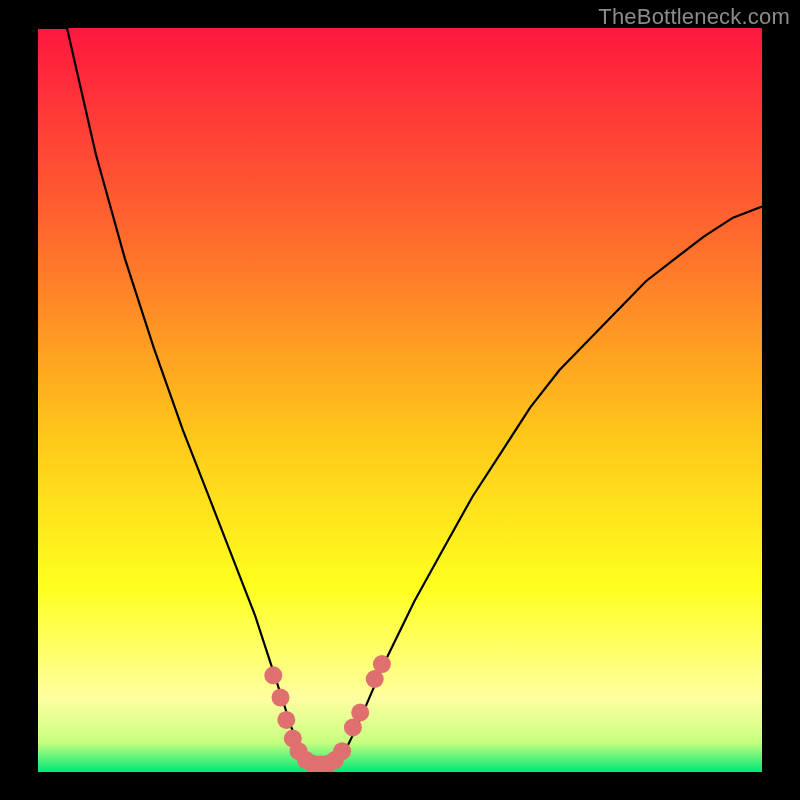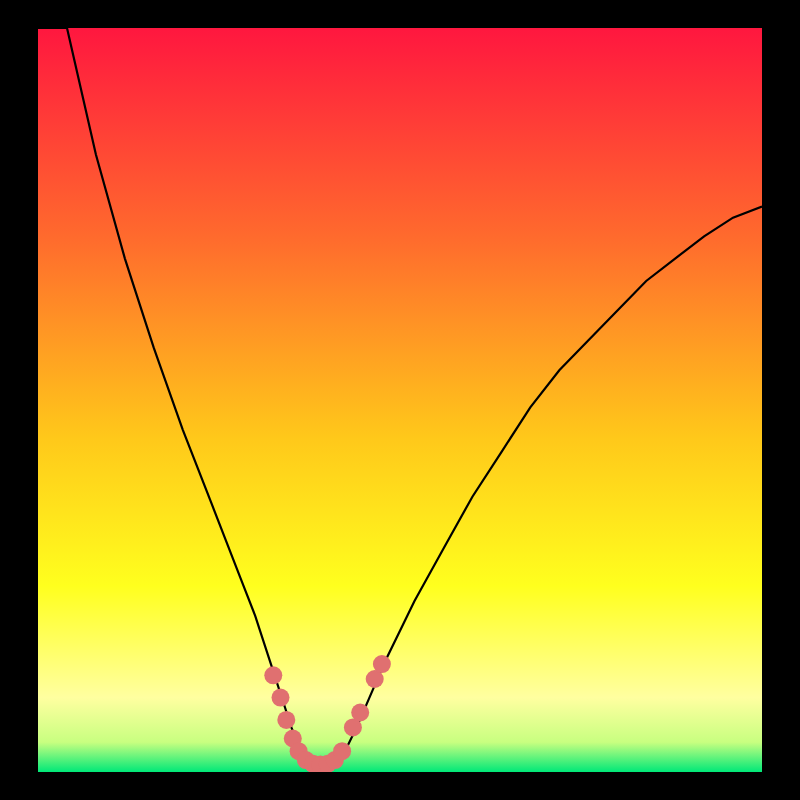--- a/index.html
+++ b/index.html
@@ -34,20 +34,21 @@
     color: #8b8b8b;
     font-size: 22px;
     letter-spacing: 0.2px;
     font-weight: 500;
   }
 </style>
 </head>
 <body>
 
 <div class="frame">
+  <div class="attribution">TheBottleneck.com</div>
 
   <div class="plot-area">
     <svg id="chart-svg" width="724" height="744" viewBox="0 0 724 744">
       <defs>
         <linearGradient id="bg-grad" x1="0" y1="0" x2="0" y2="1">
           <stop id="g0" offset="0%" stop-color="#ff173f"></stop>
           <stop id="g1" offset="28%" stop-color="#ff6a2d"></stop>
           <stop id="g2" offset="55%" stop-color="#ffc81a"></stop>
           <stop id="g3" offset="75%" stop-color="#ffff1e"></stop>
           <stop id="g4" offset="90%" stop-color="#ffffa0"></stop>

